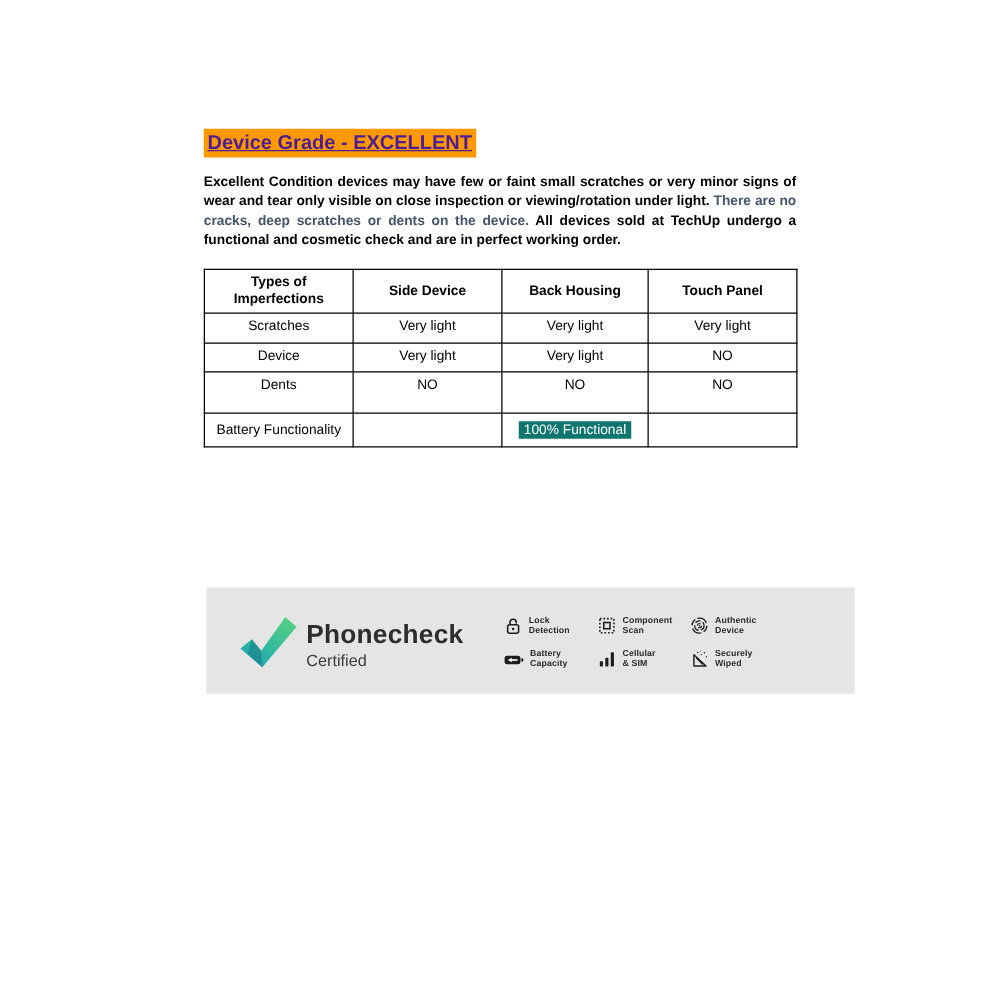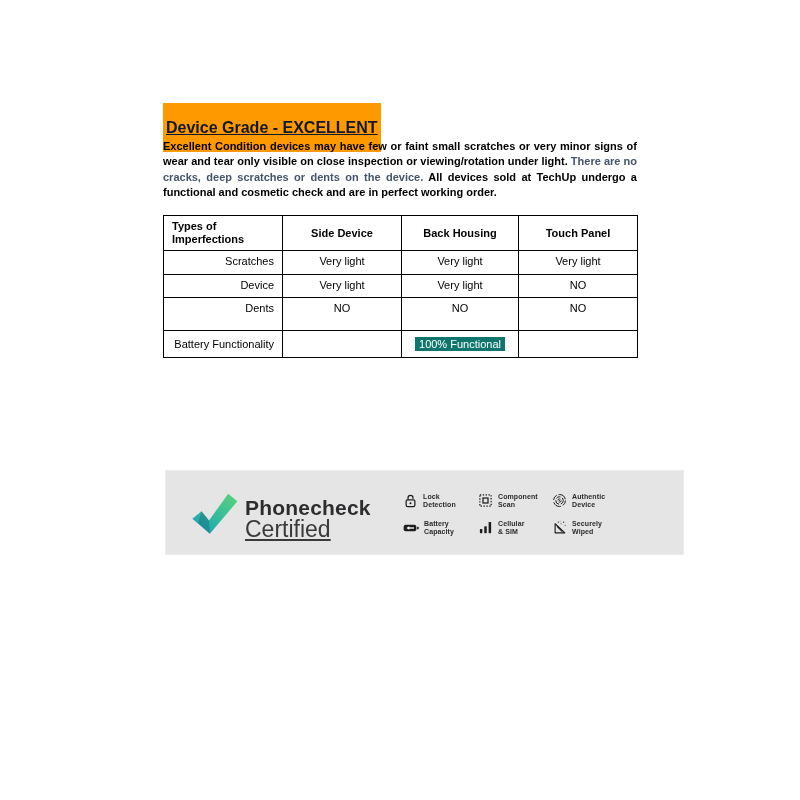--- a/index.html
+++ b/index.html
@@ -2,24 +2,24 @@
 <html><head>
 <meta charset="utf-8">
 <style>
   * { margin:0; padding:0; box-sizing:border-box; }
   html,body { width:800px; height:800px; background:#ffffff; font-family:"Liberation Sans", sans-serif; }
   body { position:relative; overflow:hidden; }
 
   
   .grade-title {
     position:absolute; left:163px; top:103px;
-    background:#ff9900; color:#0f172a;
+    background:#ff9900; color:#4c1d95;
     font-size:16px; font-weight:bold;
     text-decoration:underline;
-    padding:15px 3px; line-height:19px;
+    padding:2px 3px; line-height:19px;
     display:inline-block;
   }
 
   
   .description {
     position:absolute; left:163px; top:139px; width:474px;
     font-size:11px; font-weight:bold; line-height:15.3px;
     text-align:justify; color:#000000;
   }
   .description .slate { color:#44546a; }
@@ -31,44 +31,44 @@
     font-size:11px; color:#000;
   }
   .imperfections-table th, .imperfections-table td {
     border:1px solid #000000;
     padding:4px 8px;
     vertical-align:top;
     line-height:13px;
     overflow:hidden;
   }
   .imperfections-table th { font-weight:bold; text-align:center; vertical-align:middle; }
-  .imperfections-table th:first-child { text-align:left; }
+  .imperfections-table th:first-child { text-align:center; }
   .imperfections-table td { font-weight:normal; text-align:center; }
-  .imperfections-table td:first-child { text-align:right; }
+  .imperfections-table td:first-child { text-align:center; }
   tr.row-h { height:33px; }
   tr.row-s { height:24px; }
   tr.row-m { height:23px; }
   tr.row-tall { height:33px; }
   tr.row-func { height:27px; }
   tr.row-func td { vertical-align:middle; }
   .hl-orange { background:#0f766e; color:#ffffff; padding:1px 4px; }
 
   
   .badge {
     position:absolute; left:165px; top:470px; width:519px; height:85px;
     background:#e5e5e5; border:1px solid #ececec;
   }
   .logo-check { position:absolute; left:23px; top:19px; }
   .brand {
     position:absolute; left:79px; top:25px;
     font-size:21px; font-weight:bold; color:#2d2d2f; line-height:23px; letter-spacing:0.2px;
   }
   .subtitle {
     position:absolute; left:79px; top:48px;
-    font-size:23px; font-weight:normal; color:#3a3a3c; line-height:20px;text-decoration:underline;
+    font-size:13px; font-weight:normal; color:#3a3a3c; line-height:20px;
   }
   .features {
     position:absolute; left:237px; top:21px;
     display:grid; grid-template-columns:75px 74px 76px; row-gap:10px;
   }
   .feature { display:flex; align-items:center; gap:5px; height:17px; }
   .feature svg { flex:0 0 auto; display:block; }
   .feature-label {
     font-size:7px; font-weight:bold; color:#2b2b2b;
     line-height:7.5px; white-space:pre-line; letter-spacing:0.1px;

